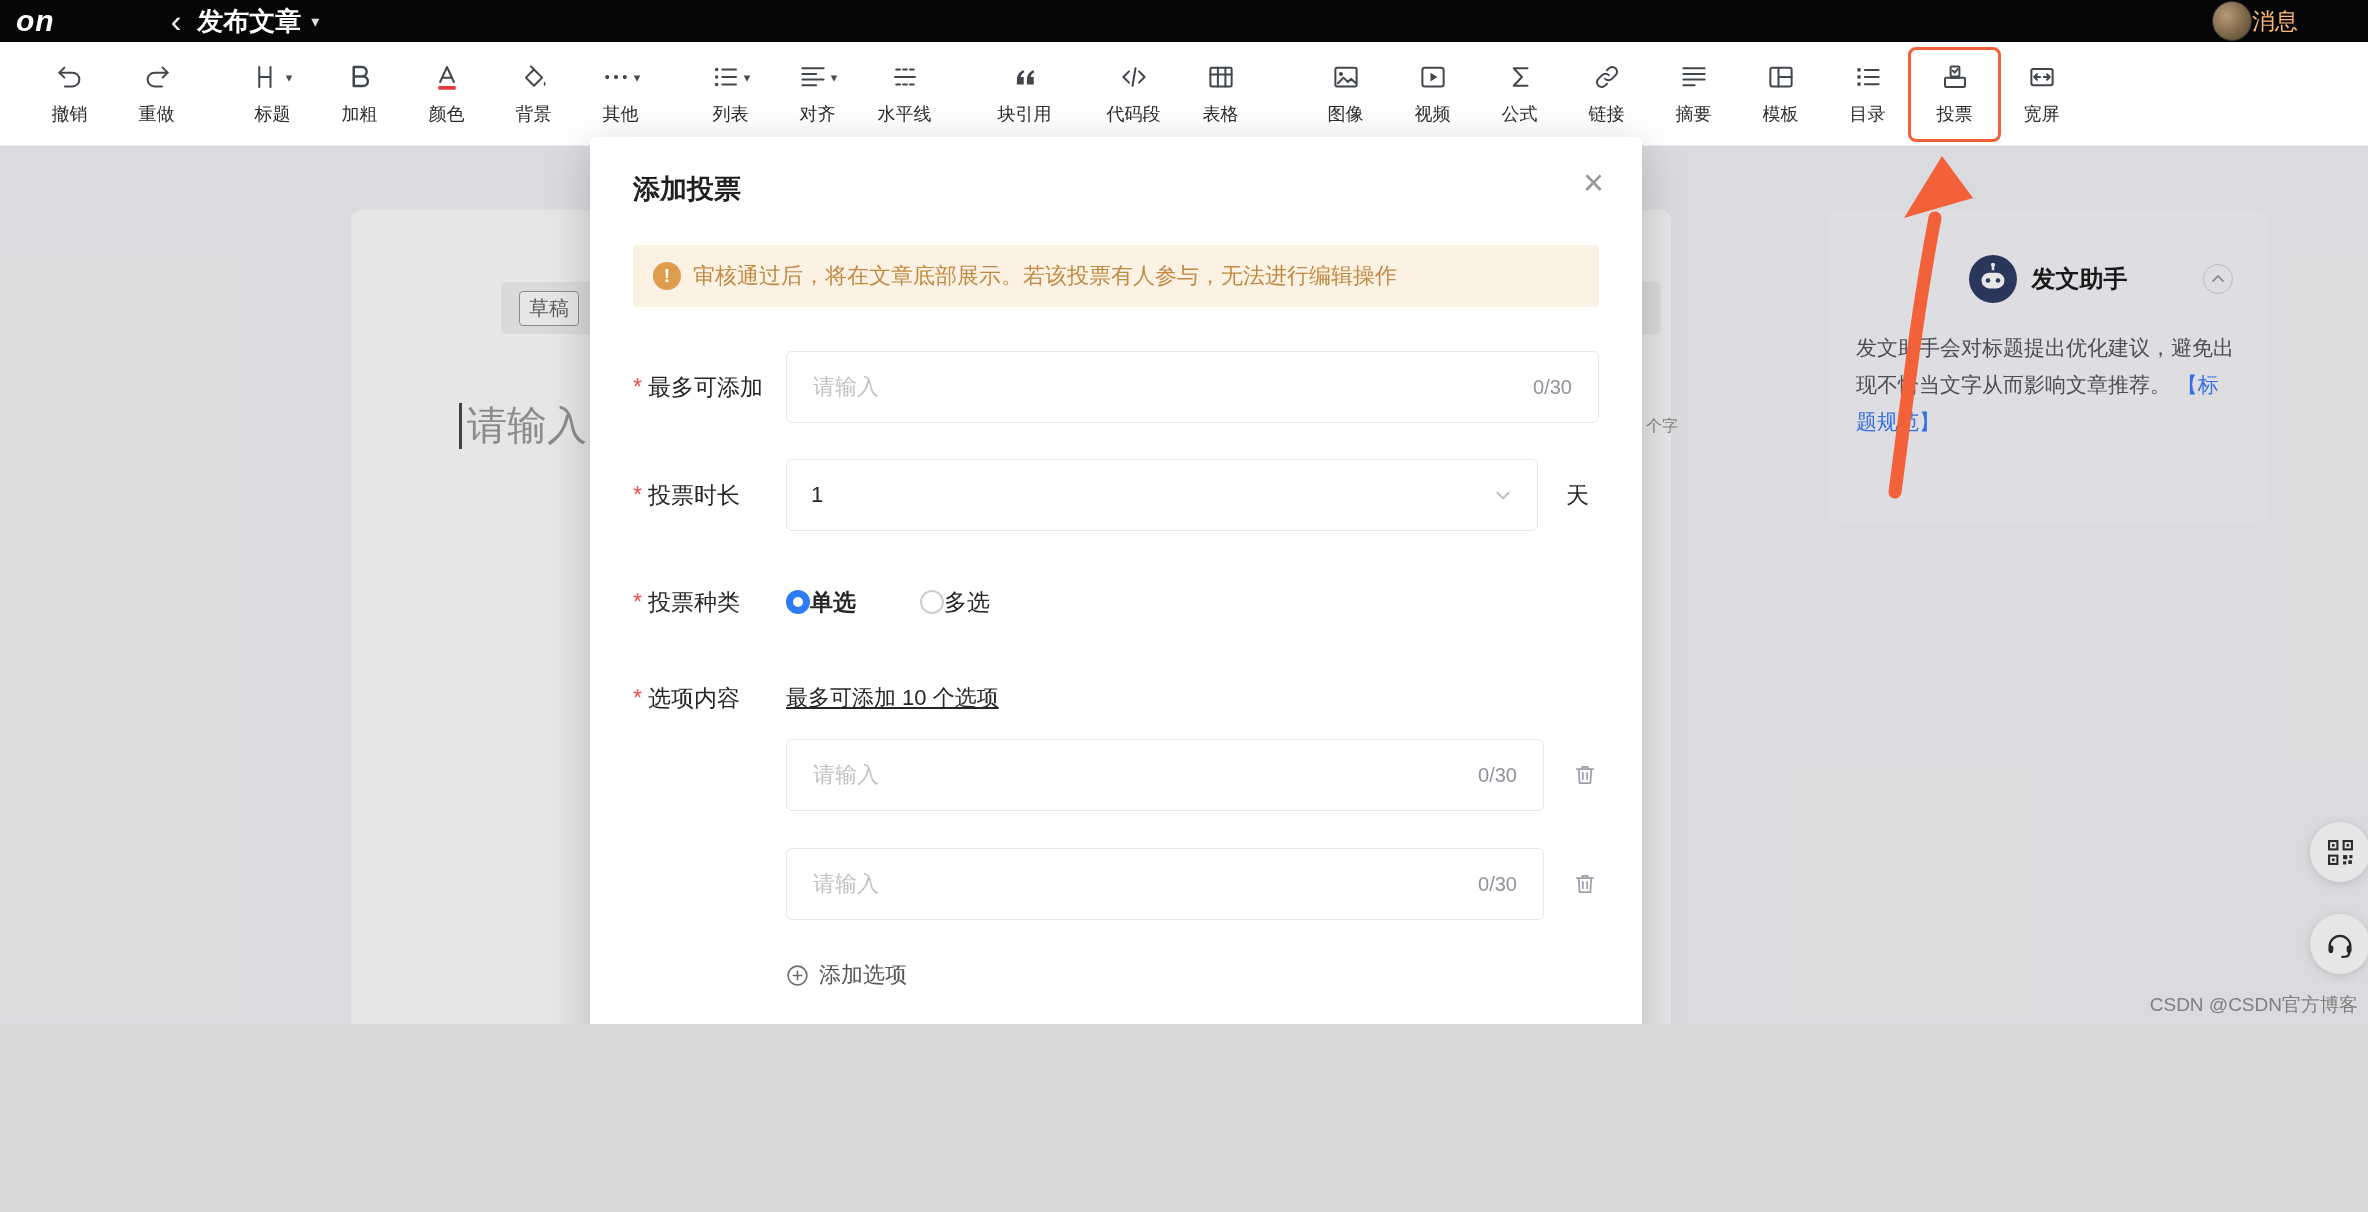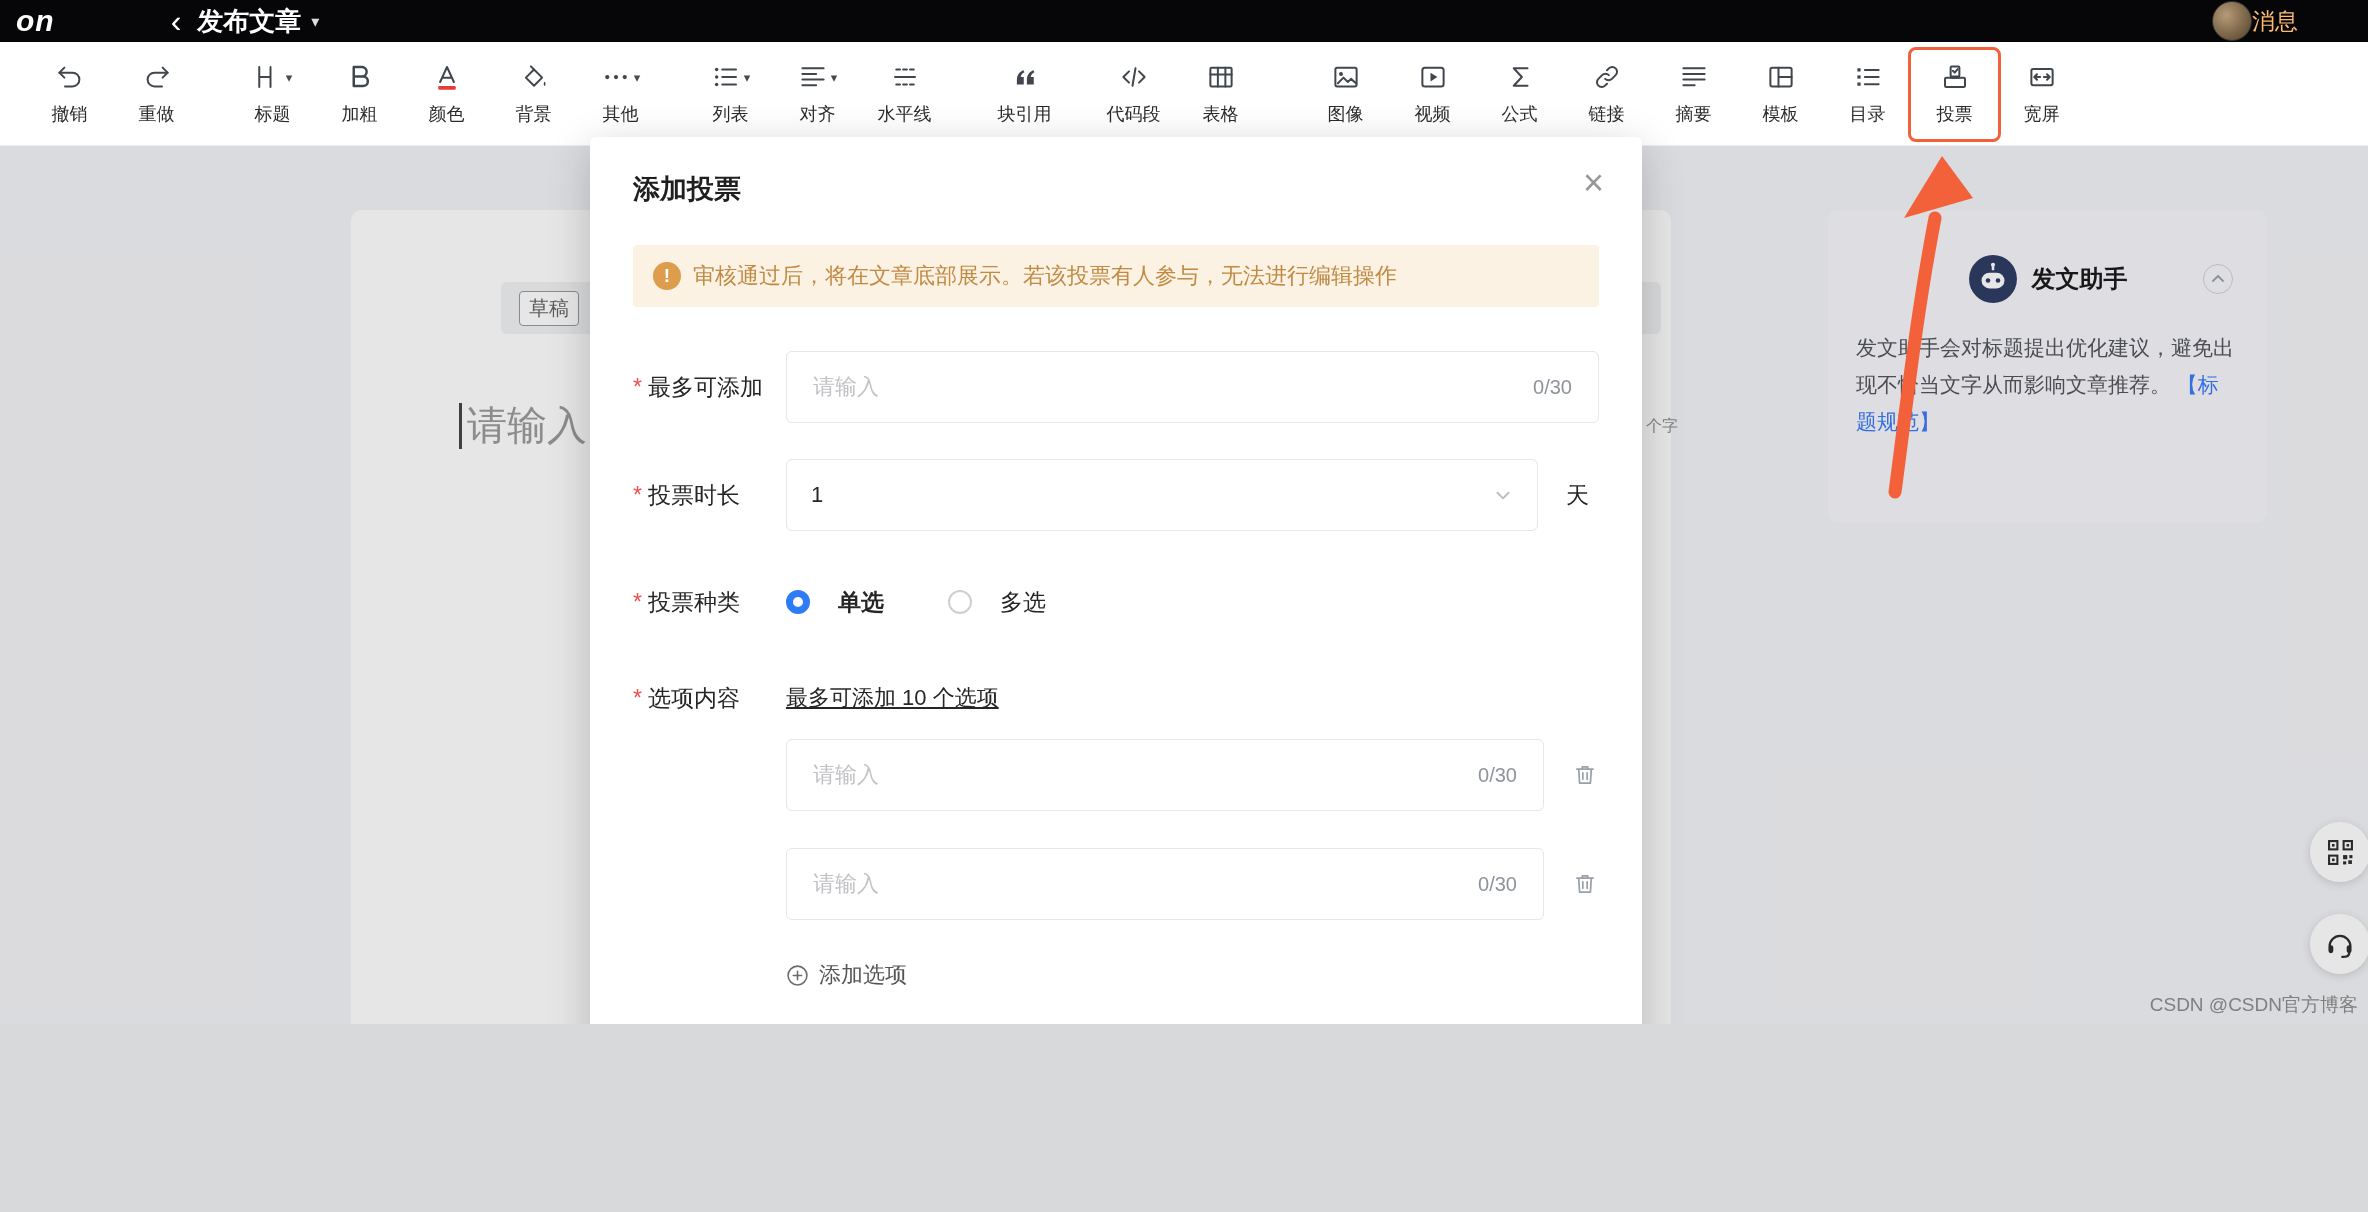--- a/index.html
+++ b/index.html
@@ -133,21 +133,21 @@
   .name-input { flex:1; }
 
   .t-select {
     width:752px; height:72px; border:1px solid #e5e6e8; border-radius:6px; background:#fff;
     display:flex; align-items:center; justify-content:space-between; padding:0 24px; cursor:pointer;
   }
   .t-select .val { font-size:22px; color:#262626; }
   .unit { font-size:23px; color:#262626; margin-left:28px; }
 
   .radio-group { display:flex; align-items:center; gap:64px; }
-  .radio-item { display:flex; align-items:center; gap:28px; cursor:pointer; }
+  .radio-item { display:flex; align-items:center; gap:0; cursor:pointer; }
   .radio-dot { width:24px; height:24px; border-radius:50%; background:#fff; }
   .radio-dot.on { border:7px solid #2d7bf5; }
   .radio-dot.off { border:2px solid #cfcfcf; }
   .radio-label { font-size:23px; color:#262626; }
   .radio-label.sel { font-weight:bold; }
 
   .opt-col { display:flex; flex-direction:column; }
   .opt-hint { font-size:22px; color:#262626; line-height:30px;text-decoration:underline; }
   .opt-row { display:flex; align-items:center; gap:28px; }
   .opt-row1 { margin-top:26px; }

